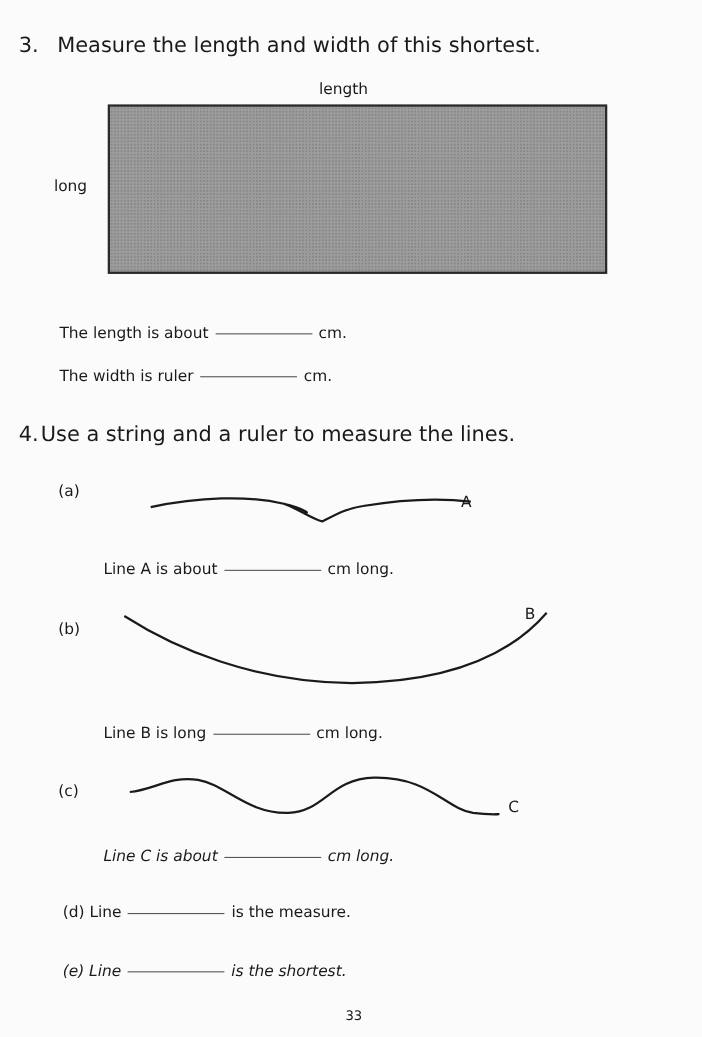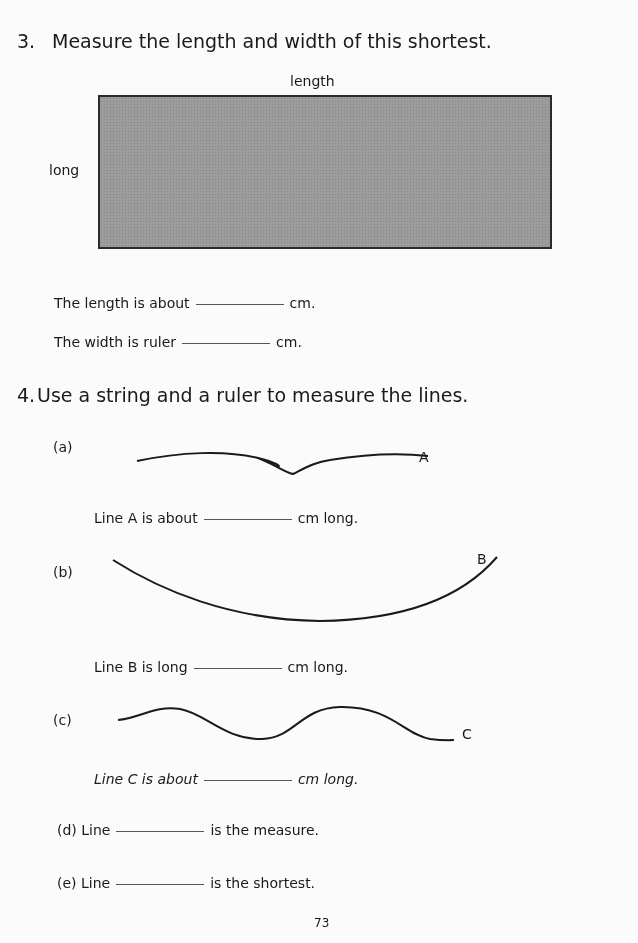--- a/index.html
+++ b/index.html
@@ -66,18 +66,18 @@
 <div class="abs small" style="left:462px; top:726px;">C</div>
 <div class="abs t" style="left:94px; top:771px;font-style:italic;">
   <span>Line C is about</span><span class="blank" style="width:88px;"><span></span></span><span>cm long.</span>
 </div>
 
 <div class="abs t" style="left:57px; top:822px;">
   <span>(d)</span>
   <span>Line</span><span class="blank" style="width:88px;"><span></span></span><span>is the measure.</span>
 </div>
 
-<div class="abs t" style="left:57px; top:875px;">
+<div class="abs t" style="left:57px; top:875px;font-style:italic;">
   <span>(e)</span>
   <span>Line</span><span class="blank" style="width:88px;"><span></span></span><span>is the shortest.</span>
 </div>
 
-<div class="abs pagenum" style="left:314px; top:916px;">73</div>
+<div class="abs pagenum" style="left:314px; top:916px;">33</div>
 
 </body></html>

